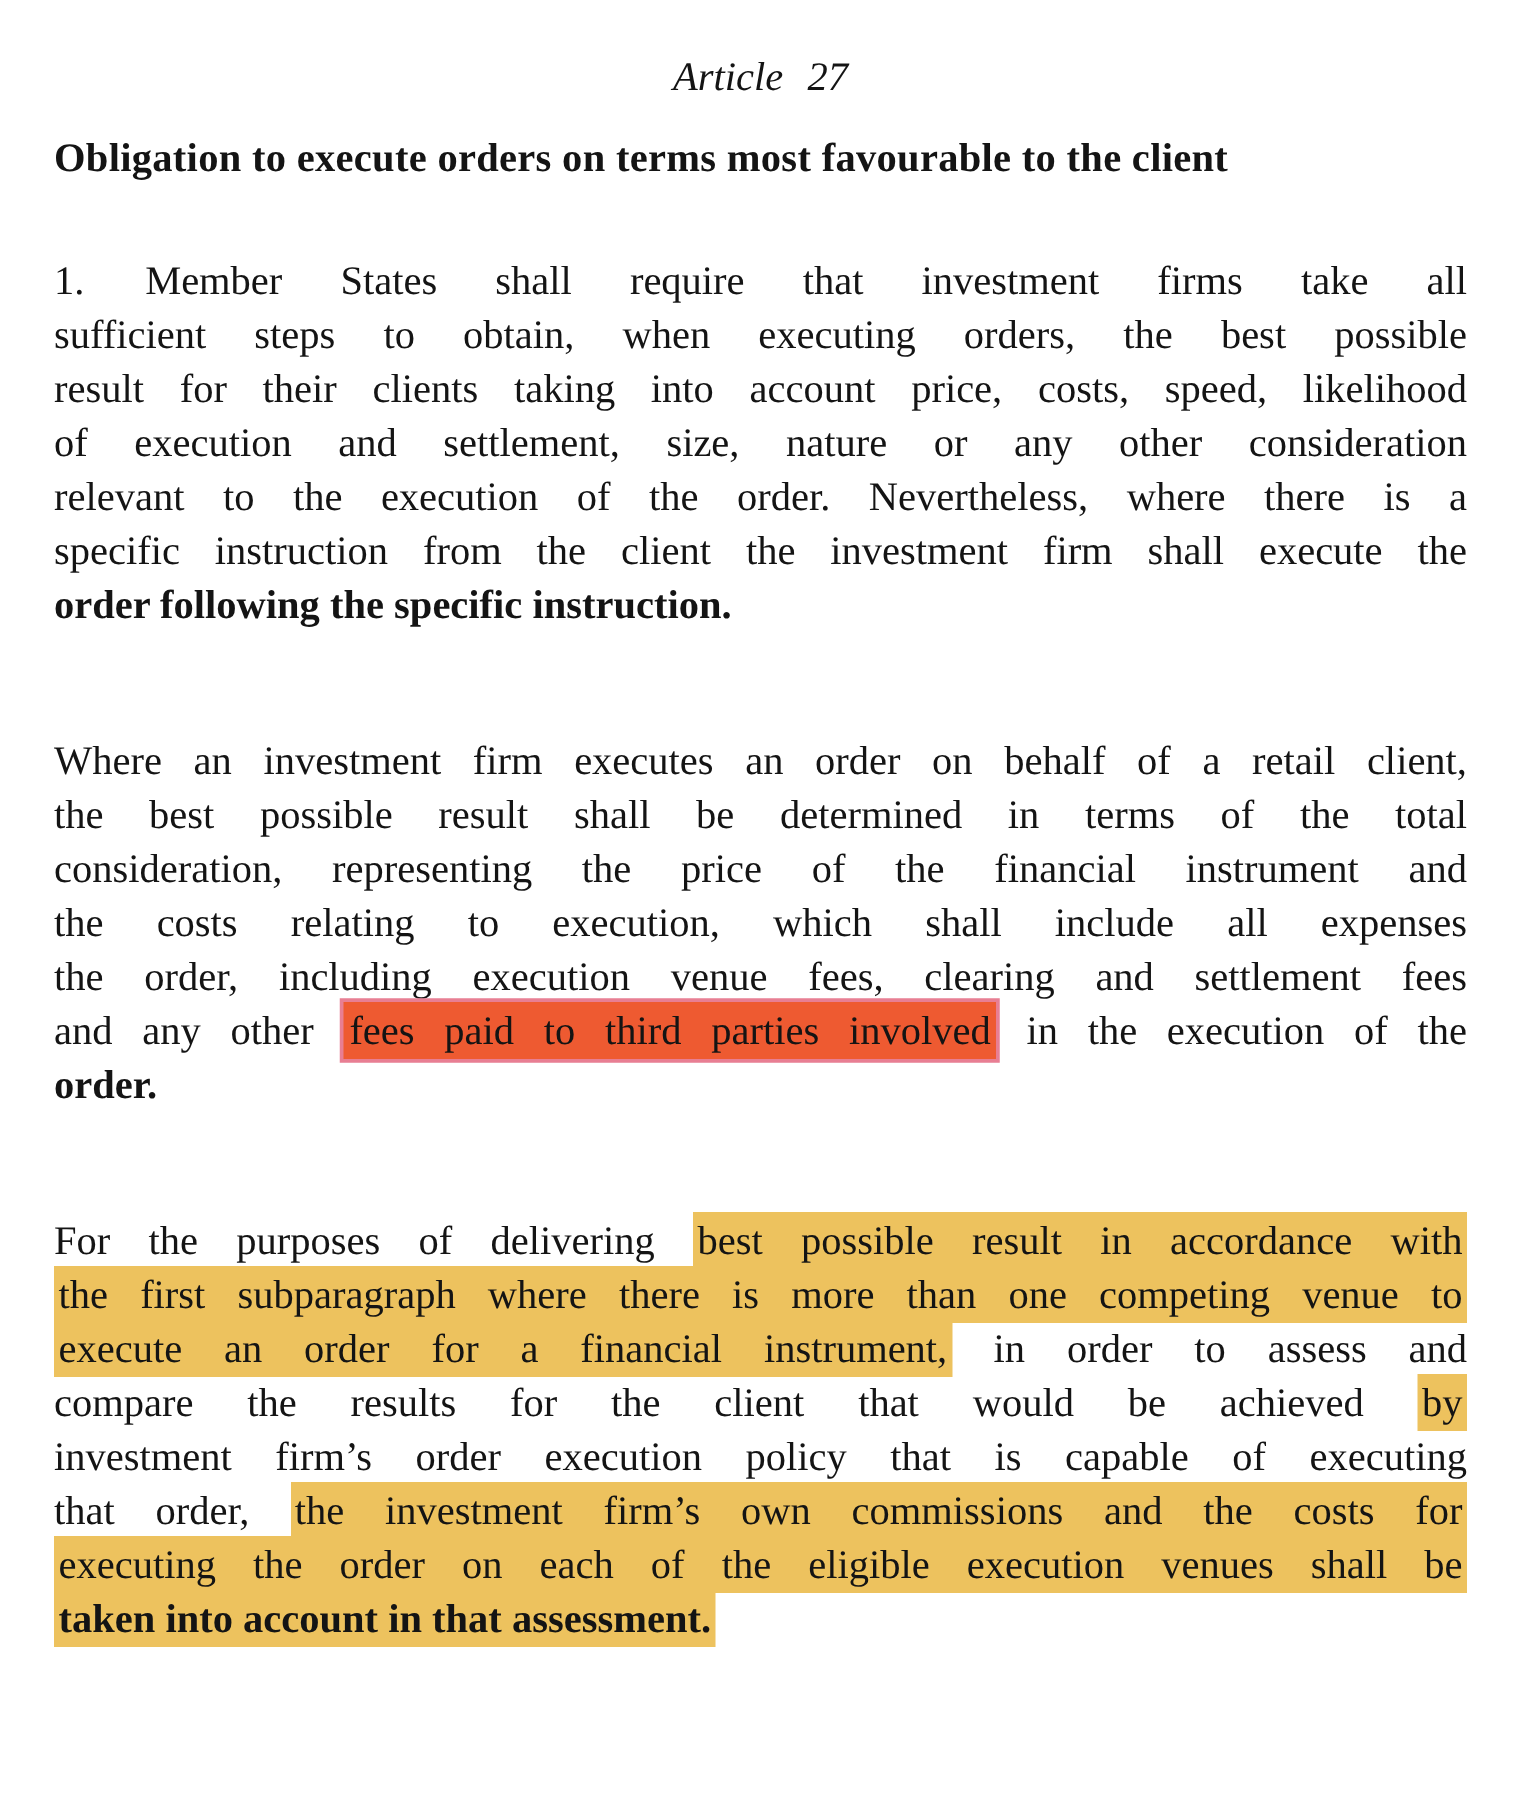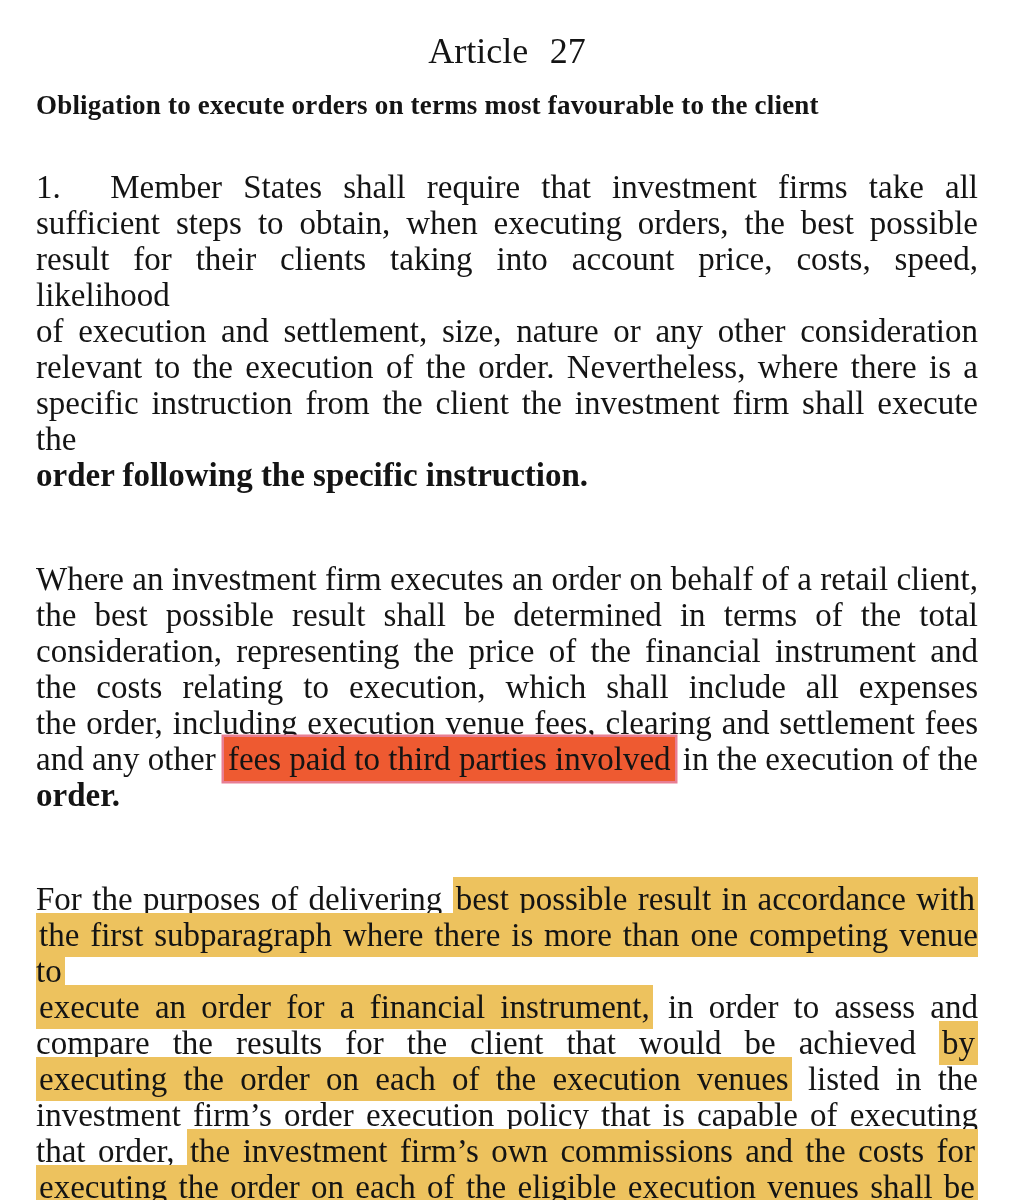--- a/index.html
+++ b/index.html
@@ -11,30 +11,30 @@
   }
   *{margin:0;padding:0;box-sizing:border-box;}
   html,body{background:var(--bg);}
   body{
     width:1025px;height:1200px;margin:0 auto;overflow:hidden;
     font-family:"Liberation Serif","DejaVu Serif",serif;
     color:var(--text);
   }
   .page{padding:33px 47px 0 36px;}
   .article-number{
-    text-align:center;font-size:36px;line-height:36px;
+    text-align:center;font-style:italic;font-size:27px;line-height:36px;
     word-spacing:0.35em;margin-bottom:19px;
   }
   .article-title{
     text-align:left;font-weight:bold;font-size:27px;line-height:34px;
     letter-spacing:0.2px;margin-bottom:47px;
   }
   .para{margin-bottom:68px;}
   .line{
-    font-size:33px;line-height:36px;
+    font-size:27px;line-height:36px;
     text-align:justify;text-align-last:justify;
     white-space:normal;
   }
   .line.last{text-align-last:left;font-weight:bold;}
   mark{color:inherit;background:transparent;margin-top:21px;}
   .hl-yellow{background:var(--yellow);padding:4px 3px;}
   .hl-red{
     background:var(--red);
     box-shadow:0 0 0 2.5px var(--red-border);
     padding:4px 4px;
@@ -63,20 +63,19 @@
         <div class="line"><span>the costs relating to execution, which shall include all expenses</span></div>
         <div class="line"><span>the order, including execution venue fees, clearing and settlement fees</span></div>
         <div class="line"><span>and any other </span><mark class="hl-red">fees paid to third parties involved</mark><span> in the execution of the</span></div>
         <div class="line last"><span>order.</span></div>
       </div>
       <div class="para">
         <div class="line"><span>For the purposes of delivering </span><mark class="hl-yellow">best possible result in accordance with</mark></div>
         <div class="line"><mark class="hl-yellow">the first subparagraph where there is more than one competing venue to</mark></div>
         <div class="line"><mark class="hl-yellow">execute an order for a financial instrument,</mark><span> in order to assess and</span></div>
         <div class="line"><span>compare the results for the client that would be achieved </span><mark class="hl-yellow">by</mark></div>
-        <div class="line"><mark class="hl-yellow">executing the order on each of the execution venues</mark><span> listed in the</span></div>
         <div class="line"><span>investment firm’s order execution policy that is capable of executing</span></div>
         <div class="line"><span>that order, </span><mark class="hl-yellow">the investment firm’s own commissions and the costs for</mark></div>
         <div class="line"><mark class="hl-yellow">executing the order on each of the eligible execution venues shall be</mark></div>
         <div class="line last"><mark class="hl-yellow">taken into account in that assessment.</mark></div>
       </div>
     </div>
 </div>
 
 </body></html>

